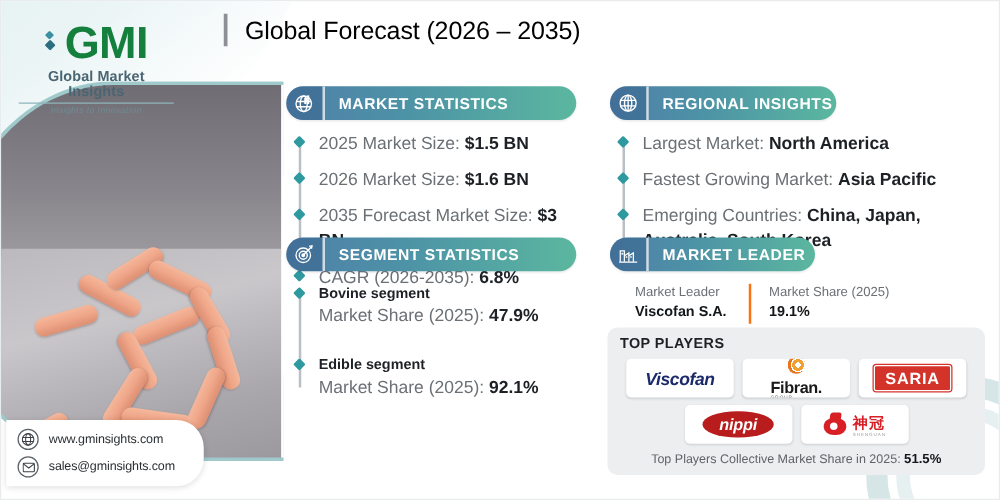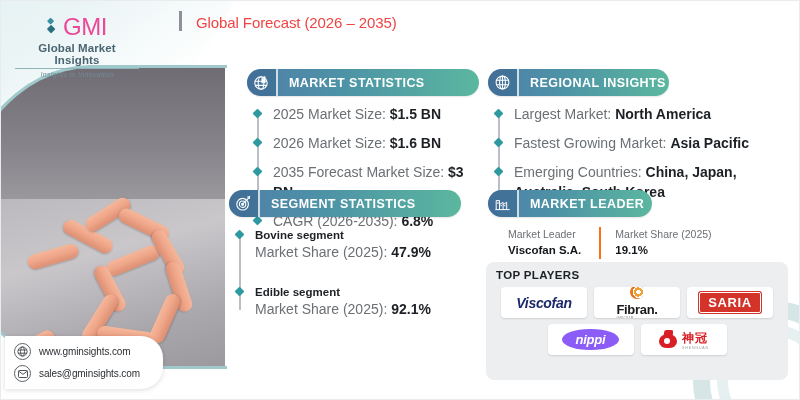--- a/index.html
+++ b/index.html
@@ -87,22 +87,22 @@
 
   
   .header { position:absolute; left:0; top:0; width:100%; height:66px; }
   .logo-box {
     position:absolute; left:14px; top:12px;
     width:124px; text-align:center;
   }
   .logo-row { display:flex; align-items:center; justify-content:center; gap:3px; }
   .logo-diamonds { display:flex; flex-direction:column; gap:1px; }
   .logo-gmi {
-    font-size:24px; font-weight:normal; letter-spacing:-.5px;
-    color:#ec4899;
+    font-size:36px; font-weight:bold; letter-spacing:-.5px;
+    color:#15803d;
   }
   .logo-name {
     font-size:11.5px; font-weight:bold; color:#4a6572;
     letter-spacing:.1px; margin-top:1px;
     border-bottom:1px solid #8fb4bb; padding-bottom:2px;
   }
   .logo-tag {
     font-size:7px; color:#6f8b94; letter-spacing:.3px;
     margin-top:2px; font-style:italic;
   }
@@ -110,21 +110,21 @@
   .title-block {
     position:absolute; left:178px; top:10px;
     padding-left:14px;
     border-left:3px solid #8d9197;
   }
   .title-main {
     font-size:21px; font-weight:bold; color:#35383d;
     letter-spacing:-.2px; line-height:1.18;
   }
   .title-sub {
-    font-size:15px; color:#ef4444; margin-top:3px; letter-spacing:-.1px;
+    font-size:20px; color:#000000; margin-top:3px; letter-spacing:-.1px;
   }
 
   
   .pill {
     display:flex; align-items:center;
     height:27px; border-radius:14px;
     background:linear-gradient(90deg,#4f7fa8 0%, #4d93a6 42%, #5bb79f 100%);
     overflow:hidden;
     box-shadow:0 1px 2px rgba(0,0,0,.10);
   }
@@ -151,21 +151,21 @@
   .b-row::before {
     content:""; position:absolute; left:-19.5px; top:5px;
     width:7px; height:7px; background:#2e9aa0;
     transform:rotate(45deg); border-radius:1px;
   }
   .b-text { font-size:14px; color:#6b7075; line-height:1.42; }
   .b-text b { color:#1d2024; font-weight:bold; }
   .b-head { font-size:11.5px; color:#1d2024; font-weight:bold; line-height:1.4; }
 
   
-  .col-left  { position:absolute; left:246px; top:68px; width:232px; }
+  .col-left  { position:absolute; left:228px; top:68px; width:232px; }
   .col-right { position:absolute; left:487px; top:68px; width:300px; }
   .seg-block { position:absolute; left:228px; top:189px; width:232px; }
   .seg-bullets { position:relative; margin-top:10px; padding-left:26px; }
   .seg-bullets::before {
     content:""; position:absolute; left:10px; top:7px; bottom:10px;
     width:1.5px; background:#b9bfc4;
   }
   .seg-row { position:relative; margin-bottom:21px; }
   .seg-row:last-child { margin-bottom:0; }
   .seg-row::before {
@@ -215,21 +215,21 @@
   .brand-fibran .mark { width:14px; height:14px; border-radius:50%;
     background:radial-gradient(circle at 60% 50%, #ffffff 0 20%, #f0a032 20% 42%, #ffffff 42% 54%, #e8761f 54% 76%, #ffffff 76% 86%, #d9601a 86% 100%); }
   .brand-fibran .txt { font-size:13px; font-weight:bold; color:#1a1a1a; letter-spacing:-.3px; }
   .brand-fibran .txt .sub { display:block; font-size:4px; color:#777; letter-spacing:.6px; font-weight:normal; margin-top:-2px; }
   .brand-saria {
     background:#d4332a; color:#ffffff; font-size:13px; font-weight:bold;
     letter-spacing:.6px; padding:2px 8px; border-radius:2px;
     border:1.5px solid #ffffff; box-shadow:0 0 0 1px #d4332a;
   }
   .brand-nippi {
-    background:#8b5cf6; color:#ffffff; font-size:13px; font-weight:bold;
+    background:#b91c1c; color:#ffffff; font-size:13px; font-weight:bold;
     letter-spacing:-.2px; border-radius:50%/50%;
     padding:3px 13px; font-style:italic;
   }
   .brand-shenguan { display:flex; align-items:center; gap:4px; }
   .brand-shenguan .mark {
     width:20px; height:19px; position:relative;
   }
   .brand-shenguan .mark .blob {
     position:absolute; left:1px; top:4px; width:18px; height:14px;
     background:#d81f25; border-radius:50% 50% 45% 45%;
@@ -445,20 +445,24 @@
           <span class="mark">
             <span class="hat"></span>
               <span class="blob"></span>
               <span class="hole"></span>
           </span>
           <span class="cn"><span>神冠</span><span class="py">SHENGUAN</span></span>
         </span>
       </div>
     </div>
 
+    <div class="players-footer">
+      <span>Top Players Collective Market Share in 2025:</span>
+      <b>51.5%</b>
+    </div>
   </div>
 
   <div class="contact-card">
     <div class="contact-row">
       <span class="contact-ico">
         <svg width="11" height="11" viewBox="0 0 11 11" fill="none" stroke="#3b4146" stroke-width=".85">
           <circle cx="5.5" cy="5.5" r="4.6"></circle>
           <ellipse cx="5.5" cy="5.5" rx="2" ry="4.6"></ellipse>
           <path d="M1 4h9M1 7.2h9"></path>
         </svg>

